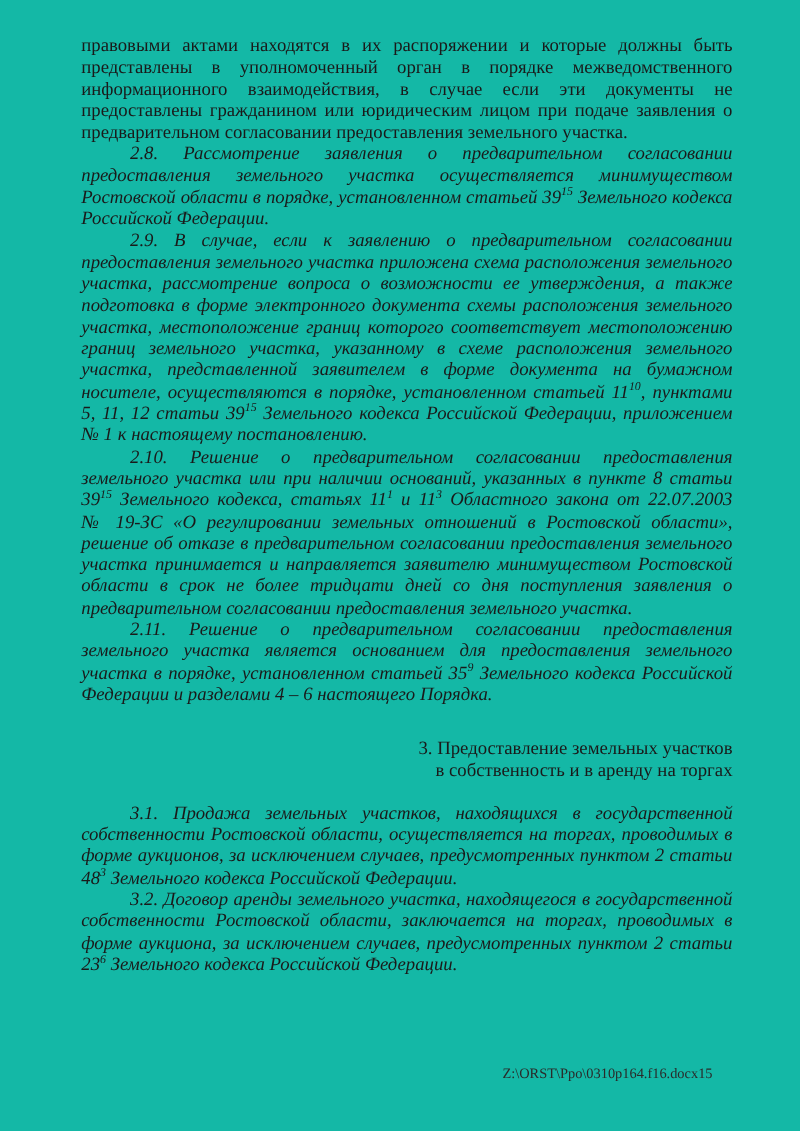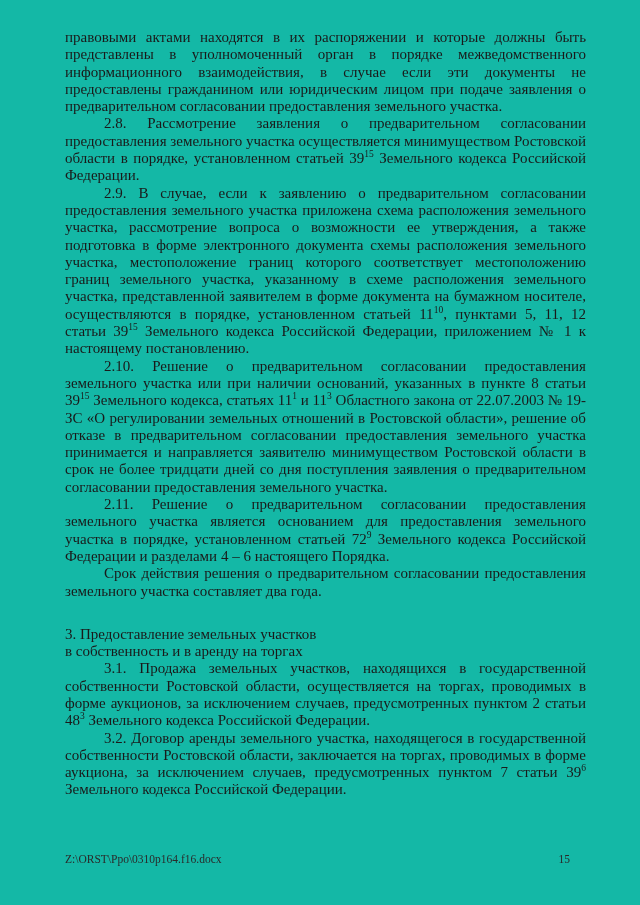--- a/index.html
+++ b/index.html
@@ -25,63 +25,64 @@
     font-size: 15px;
     line-height: 17.3px;
     text-align: justify;
   }
   .content p {
     margin: 0;
     padding: 0;
   }
   .content p.body {
     text-indent: 39px;
+    font-style: italic;
   }
   .content p.plain {
     text-indent: 0;
   }
   .content p.heading {
-    text-align: left;
+    text-align: right;
     text-indent: 0;
     margin-top: 26px;
+    margin-bottom: 17px;
   }
   .content sup {
     font-size: 9.5px;
     line-height: 0;
     vertical-align: super;
     letter-spacing: 0;
   }
   .footer {
     position: absolute;
     left: 65px;
     top: 852px;
     width: 521px;
     display: flex;
-    justify-content: space-between;
+    justify-content: flex-end;
     align-items: baseline;
     font-size: 11.5px;
     line-height: 14px;
     color: #2a2a2a;
   }
   .footer .pageno {
     padding-right: 16px;
   }
 </style>
 </head>
 <body>
 
 <div class="page">
   <div class="content">
       <p class="plain"><span>правовыми актами находятся в их распоряжении и которые должны быть представлены в уполномоченный орган в порядке межведомственного информационного взаимодействия, в случае если эти документы не предоставлены гражданином или юридическим лицом при подаче заявления о предварительном согласовании предоставления земельного участка.</span></p>
       <p class="body"><span>2.8. Рассмотрение заявления о предварительном согласовании предоставления земельного участка осуществляется минимуществом Ростовской области в порядке, установленном статьей 39</span><sup>15</sup><span> Земельного кодекса Российской Федерации.</span></p>
       <p class="body"><span>2.9. В случае, если к заявлению о предварительном согласовании предоставления земельного участка приложена схема расположения земельного участка, рассмотрение вопроса о возможности ее утверждения, а также подготовка в форме электронного документа схемы расположения земельного участка, местоположение границ которого соответствует местоположению границ земельного участка, указанному в схеме расположения земельного участка, представленной заявителем в форме документа на бумажном носителе, осуществляются в порядке, установленном статьей 11</span><sup>10</sup><span>, пунктами 5, 11, 12 статьи 39</span><sup>15</sup><span> Земельного кодекса Российской Федерации, приложением №&nbsp;1 к настоящему постановлению.</span></p>
       <p class="body"><span>2.10. Решение о предварительном согласовании предоставления земельного участка или при наличии оснований, указанных в пункте 8 статьи 39</span><sup>15</sup><span> Земельного кодекса, статьях 11</span><sup>1</sup><span> и 11</span><sup>3</sup><span> Областного закона от 22.07.2003 №&nbsp;19-ЗС «О регулировании земельных отношений в Ростовской области», решение об отказе в предварительном согласовании предоставления земельного участка принимается и направляется заявителю минимуществом Ростовской области в срок не более тридцати дней со дня поступления заявления о предварительном согласовании предоставления земельного участка.</span></p>
-      <p class="body"><span>2.11. Решение о предварительном согласовании предоставления земельного участка является основанием для предоставления земельного участка в порядке, установленном статьей 72</span><sup>9</sup><span> Земельного кодекса Российской Федерации и разделами 4&nbsp;–&nbsp;6 настоящего Порядка.</span></p>
-      <p class="body"><span>Срок действия решения о предварительном согласовании предоставления земельного участка составляет два года.</span></p>
+      <p class="body"><span>2.11. Решение о предварительном согласовании предоставления земельного участка является основанием для предоставления земельного участка в порядке, установленном статьей 35</span><sup>9</sup><span> Земельного кодекса Российской Федерации и разделами 4&nbsp;–&nbsp;6 настоящего Порядка.</span></p>
       <p class="heading">3. Предоставление земельных участков<br>в собственность и в аренду на торгах</p>
       <p class="body"><span>3.1. Продажа земельных участков, находящихся в государственной собственности Ростовской области, осуществляется на торгах, проводимых в форме аукционов, за исключением случаев, предусмотренных пунктом 2 статьи 48</span><sup>3</sup><span> Земельного кодекса Российской Федерации.</span></p>
-      <p class="body"><span>3.2. Договор аренды земельного участка, находящегося в государственной собственности Ростовской области, заключается на торгах, проводимых в форме аукциона, за исключением случаев, предусмотренных пунктом 7 статьи 39</span><sup>6</sup><span> Земельного кодекса Российской Федерации.</span></p>
+      <p class="body"><span>3.2. Договор аренды земельного участка, находящегося в государственной собственности Ростовской области, заключается на торгах, проводимых в форме аукциона, за исключением случаев, предусмотренных пунктом 2 статьи 23</span><sup>6</sup><span> Земельного кодекса Российской Федерации.</span></p>
     </div>
   <div class="footer">
     <span class="path">Z:\ORST\Ppo\0310p164.f16.docx</span>
     <span class="pageno">15</span>
   </div>
 </div>
 
 </body></html>

